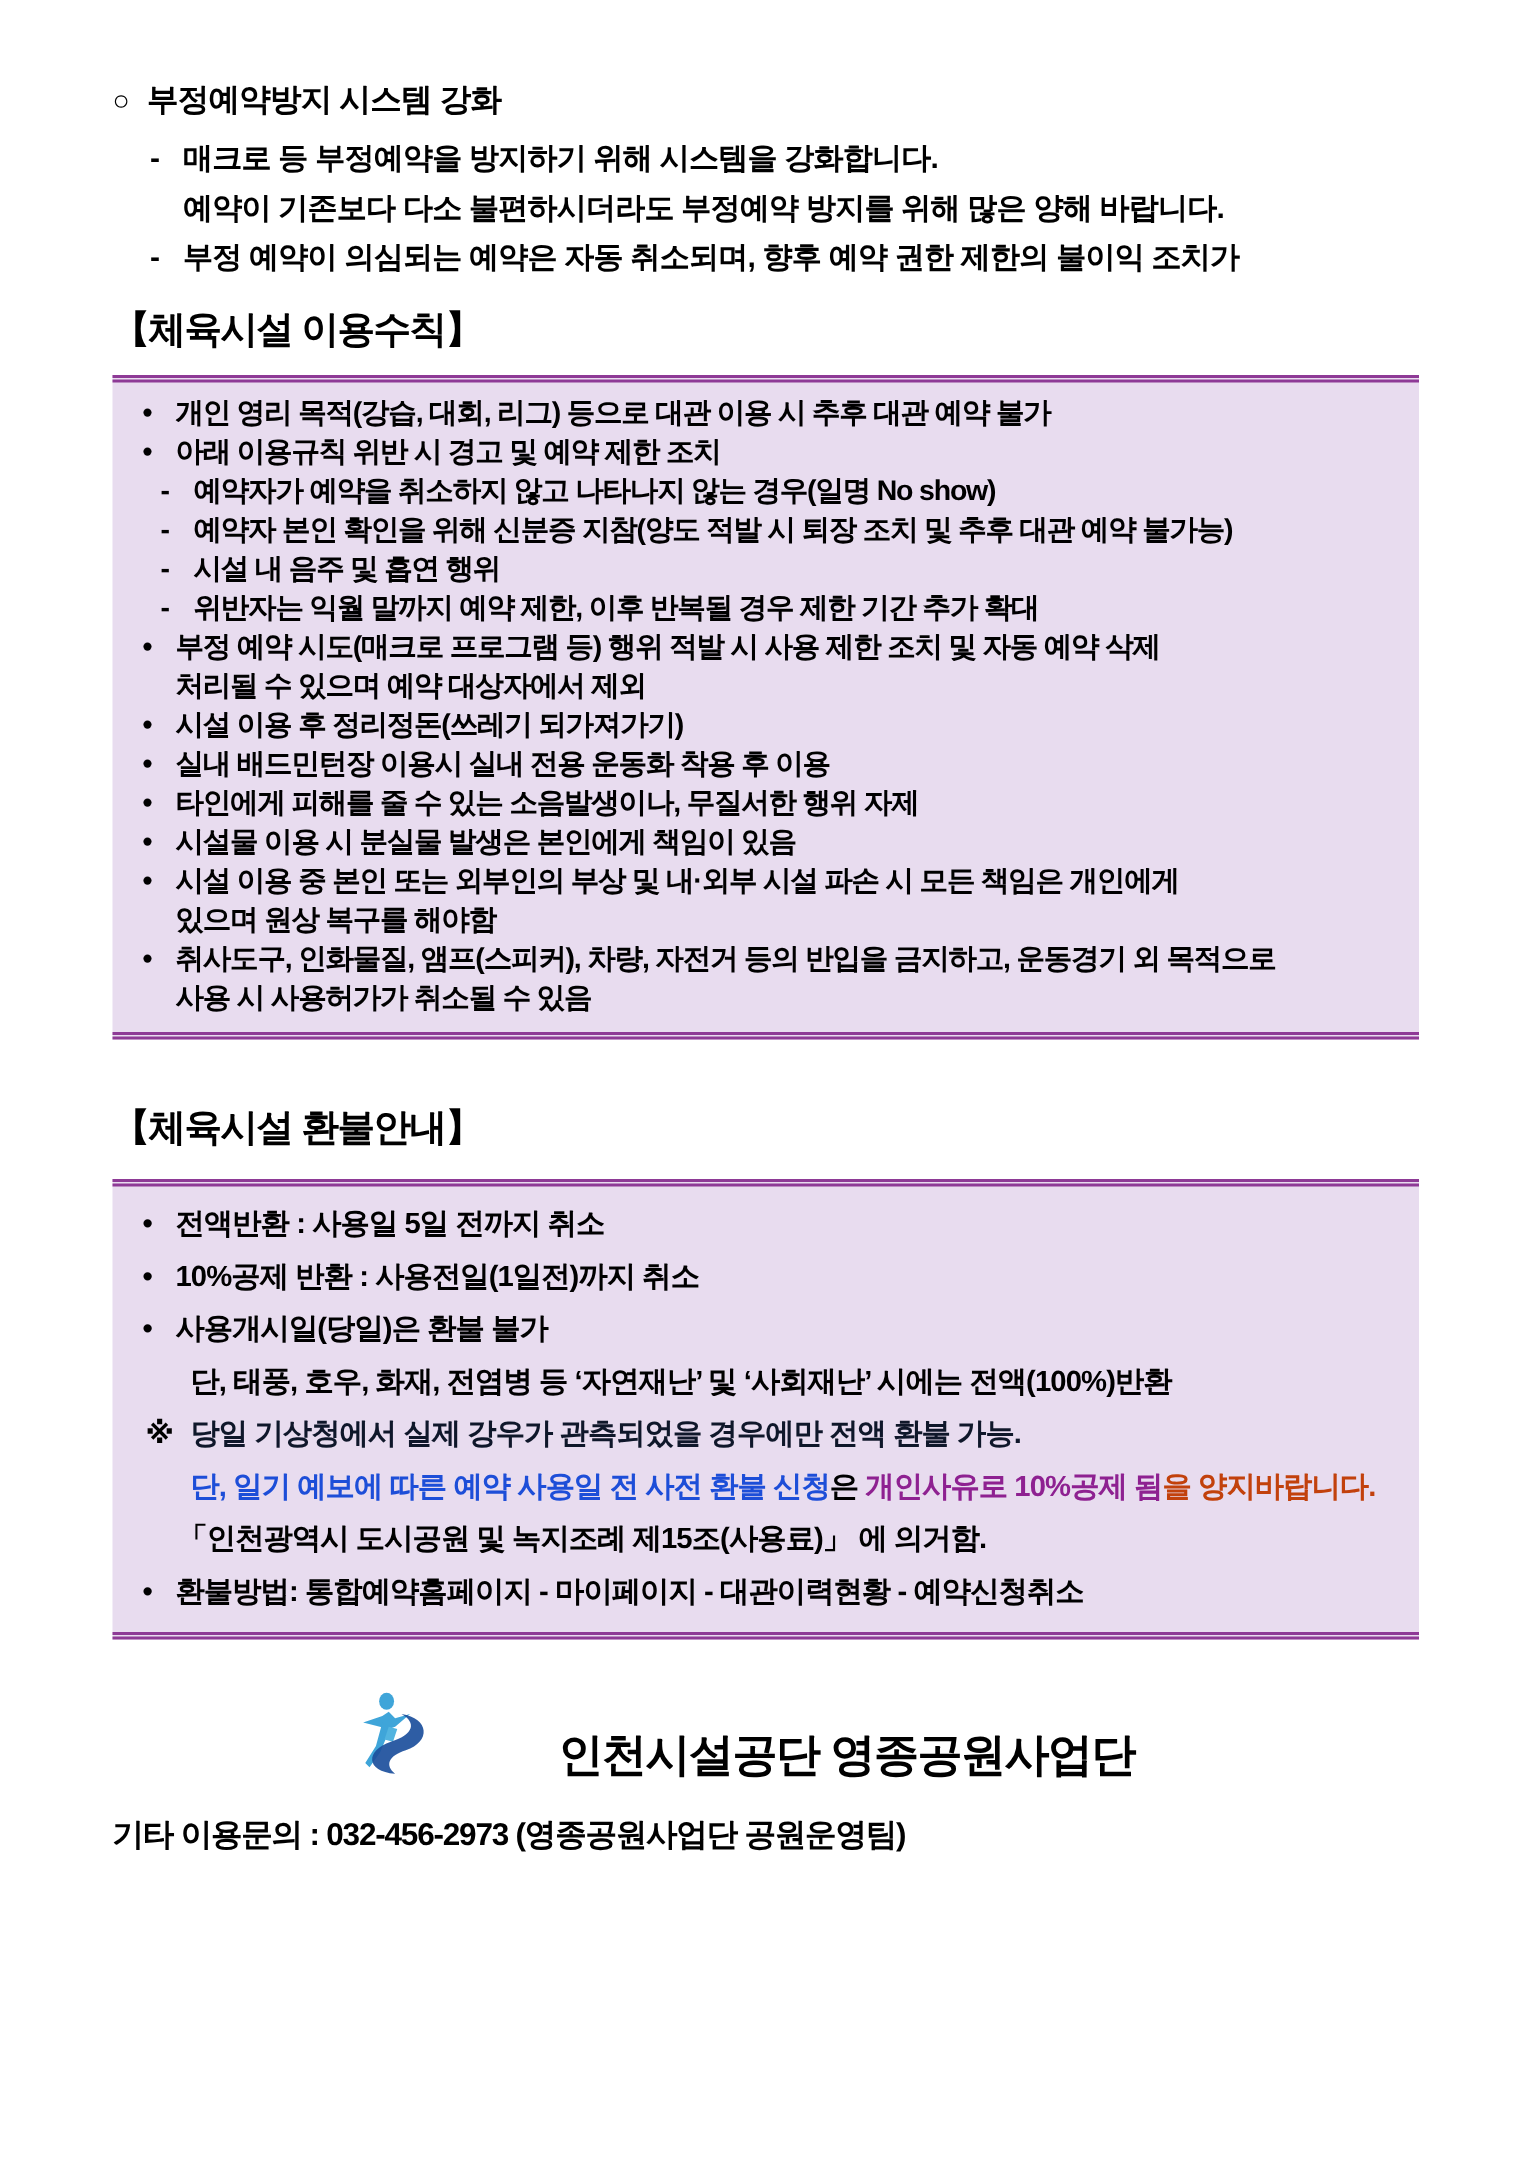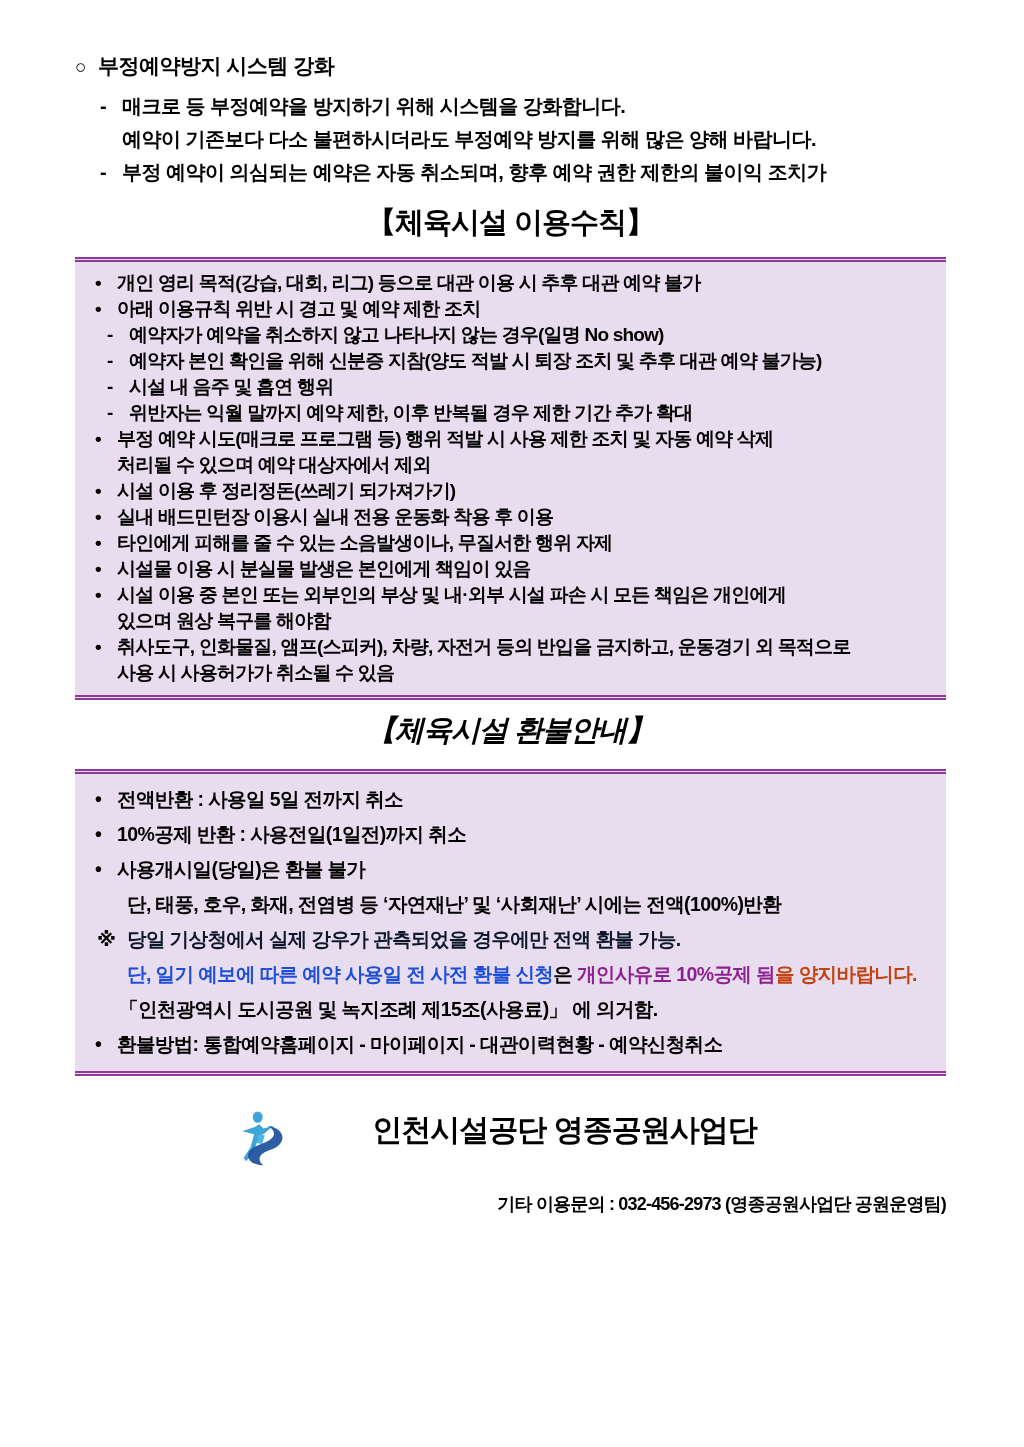--- a/index.html
+++ b/index.html
@@ -15,24 +15,24 @@
   .content{padding:52px 78px 0 75px;}
 
   
   .intro-heading{display:flex;align-items:baseline;font-size:21px;letter-spacing:-0.5px;}
   .intro-heading .circle{margin-right:12px;font-size:19px;}
   .intro-list{margin-top:10px;}
   .intro-list .line{line-height:33px;font-size:20px;letter-spacing:-0.5px;}
 
   
   .section-title{
-    text-align:center;font-size:29px;letter-spacing:-1px;
+    font-size:25px;letter-spacing:-1px;
     margin:14px 0 14px 0;
   }
-  .section-title.second{margin-top:11px;margin-bottom:18px;font-style:italic;}
+  .section-title.second{margin-top:42px;margin-bottom:18px;}
 
   
   .rule-box{
     background:#E8DCEF;
     border-top:5px double #8E3A96;
     border-bottom:5px double #8E3A96;
     padding:8px 10px 9px 10px;
   }
   .rule-box .line{display:flex;align-items:baseline;}
   #rules-list .line{line-height:26px;font-size:19px;letter-spacing:-0.8px;}
@@ -49,27 +49,27 @@
   .line.note .marker{width:30px;}
 
   
   .intro-list .line{display:flex;padding-left:25px;}
   .intro-list .line .marker{flex:none;width:22px;}
   .intro-list .line.cont{padding-left:47px;}
 
   
   .footer{margin-top:34px;}
   .footer-brand{
-    display:flex;align-items:flex-start;justify-content:center;
+    display:flex;align-items:flex-end;justify-content:center;
     gap:72px;margin-left:-40px;
   }
   .footer-logo{width:76px;height:64px;flex:none;}
   .footer-org{font-size:30px;letter-spacing:-1px;}
   .footer-contact{
-    text-align:right;font-size:18px;letter-spacing:-0.8px;
+    text-align:left;font-size:21px;letter-spacing:-0.8px;
     margin-top:18px;
   }
 </style>
 </head>
 <body>
 
 <div class="content">
 
   <div class="intro-heading">
     <span class="circle">○</span>

